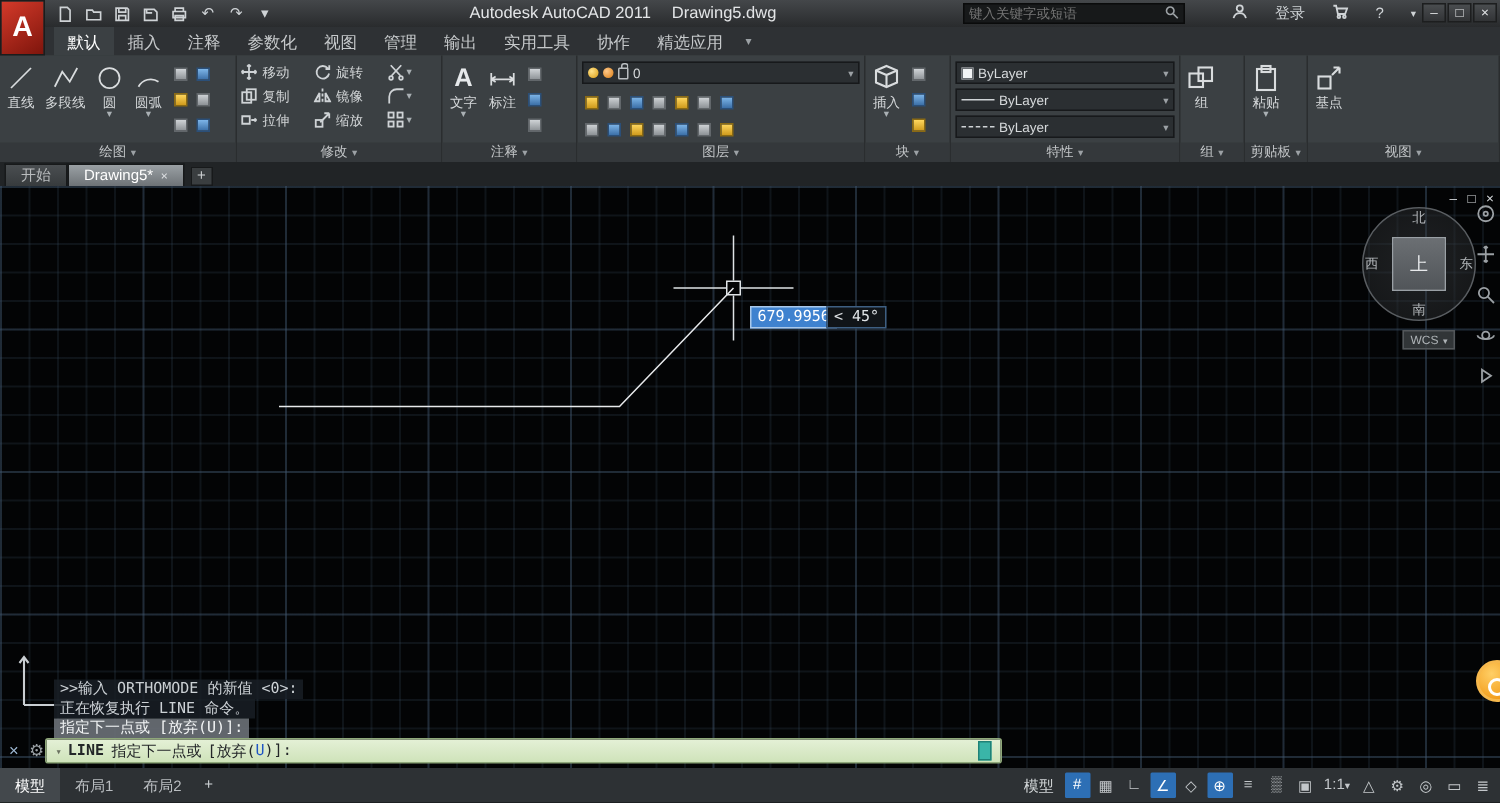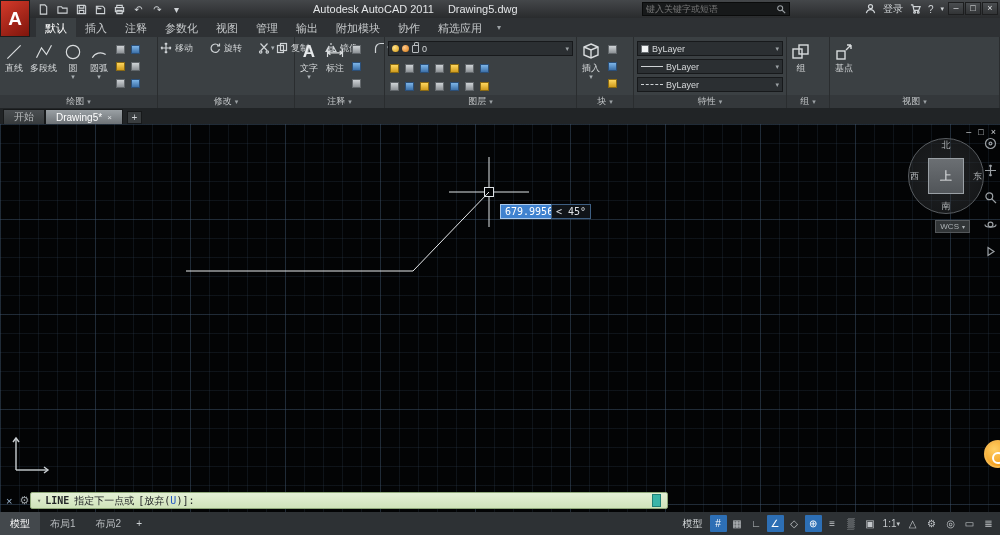--- a/index.html
+++ b/index.html
@@ -9,21 +9,21 @@
   
   .titlebar{position:absolute;left:0;top:0;width:100%;height:18px;background:linear-gradient(#44474a,#292b2d);display:flex;align-items:center;color:#d8dadc}
   .logo{position:absolute;left:0;top:0;width:30px;height:37px;z-index:6;background:linear-gradient(145deg,#d43a2a,#7e150c);color:#fff;font-weight:bold;font-size:19px;display:flex;align-items:center;justify-content:center;border:1px solid #1c1c1c}
   .qat{margin-left:36px;display:flex;gap:4px;align-items:center;height:100%}
   .qbtn{min-width:15px;height:14px;display:flex;align-items:center;justify-content:center;color:#cfd3d6;font-size:10px}
   .qbtn svg{width:11px;height:11px;stroke:#cfd3d6;fill:none;stroke-width:1.2}
   .titletext{position:absolute;left:313px;top:3px;font-size:11px;color:#e3e5e7;display:flex;gap:14px;white-space:nowrap}
   .search{position:absolute;left:642px;top:2px;width:148px;height:14px;background:#17191a;border:1px solid #0a0b0b;display:flex;align-items:center;padding:0 3px}
   .search input{flex:1;background:transparent;border:none;outline:none;color:#9ca1a5;font-size:9px;font-family:inherit}
   .search svg{width:10px;height:10px;stroke:#9ca1a5;fill:none;stroke-width:1.3}
-  .tb-icons{position:absolute;right:56px;top:0;height:18px;display:flex;align-items:center;gap:7px;font-size:10px;color:#cfd3d6}
+  .tb-icons{position:absolute;right:56px;top:0;height:18px;display:flex;align-items:center;gap:18px;font-size:10px;color:#cfd3d6}
   .tb-icons svg{width:11px;height:11px;stroke:#cfd3d6;fill:none;stroke-width:1.3}
   .winctl{position:absolute;right:2px;top:2px;display:flex;gap:1px}
   .winctl div{width:16px;height:13px;background:linear-gradient(#4a4d50,#323436);border:1px solid #1d1e1f;color:#e0e2e4;font-size:9px;line-height:10px;text-align:center}
 
   
   .tabrow{position:absolute;left:0;top:18px;width:100%;height:19px;background:#2e3134;display:flex;align-items:stretch;padding-left:36px;color:#c6c9cb;font-size:11px}
   .rtab{padding:3px 9px 2px;display:flex;align-items:center;white-space:nowrap}
   .rtab.active{background:#3b4043;color:#fff}
   .tab-caret{display:flex;align-items:center;padding:0 6px;color:#9ca1a5;font-size:8px}
 
@@ -31,21 +31,21 @@
   .ribbon{position:absolute;left:0;top:37px;width:100%;height:71px;background:#3b4043;display:flex}
   .panel{height:100%;border-right:1px solid #2a2d2f;display:flex;flex-direction:column}
   .ptools{flex:1;display:flex;align-items:stretch;padding:2px 2px 1px;gap:2px}
   .plabel{height:13px;background:#34383b;color:#c3c6c8;font-size:9px;display:flex;align-items:center;justify-content:center;gap:3px;white-space:nowrap}
   .plabel .dd{font-size:7px;color:#9ca1a5}
   .bigbtn{display:flex;flex-direction:column;align-items:center;justify-content:flex-start;padding:3px 2px 0;gap:1px;color:#d6d9db;font-size:9px;text-align:center;line-height:10px}
   .bigbtn svg{width:20px;height:20px;stroke:#d9dcde;fill:none;stroke-width:1.4}
   .bigbtn .ddm{font-size:7px;color:#aab0b4;line-height:5px}
   .glyphA{width:20px;height:20px;font-size:17px;font-weight:bold;color:#e6e9eb;display:flex;align-items:center;justify-content:center}
   .cap{max-width:40px}
-  .mcol{display:flex;flex-direction:row;padding:3px 2px}
+  .mcol{display:flex;flex-direction:column;padding:3px 2px}
   .mrow{display:flex;align-items:center;gap:4px;height:16px}
   .mbtn{display:flex;align-items:center;gap:3px;font-size:9px;color:#d2d5d7;width:45px}
   .mbtn svg,.mico svg{width:12px;height:12px;stroke:#cfd3d6;fill:none;stroke-width:1.2}
   .mico{width:18px;display:flex;align-items:center;gap:1px;color:#aab0b4;font-size:7px}
   .minigrid{display:flex;flex-direction:column;justify-content:space-around;padding:2px 1px}
   .minirow{display:flex;gap:2px}
   .mini{width:13px;height:12px;display:flex;align-items:center;justify-content:center}
   .mini i{display:block;width:9px;height:9px;background:linear-gradient(#cfd3d6,#8d9296);border:1px solid #62676b}
   .mini.y i{background:linear-gradient(#ffd75e,#cf9b1d);border-color:#8a6a14}
   .mini.b i{background:linear-gradient(#7db5e8,#3c70a8);border-color:#2b4f78}
@@ -184,21 +184,21 @@
   </div>
 
   <div class="tabrow">
     <div class="rtab active">默认</div>
     <div class="rtab">插入</div>
     <div class="rtab">注释</div>
     <div class="rtab">参数化</div>
     <div class="rtab">视图</div>
     <div class="rtab">管理</div>
     <div class="rtab">输出</div>
-    <div class="rtab">附加模块</div>
+    <div class="rtab">实用工具</div>
     <div class="rtab">协作</div>
     <div class="rtab">精选应用</div>
     <div class="tab-caret">▾</div>
   </div>
 
   <div class="ribbon">
 
     <div class="panel" style="width:158px">
       <div class="ptools">
         <div class="bigbtn">
@@ -508,20 +508,36 @@
           <span class="cap">组</span>
         </div>
       </div>
       <div class="plabel">
           <span>组</span>
           <span class="dd">▾</span>
         </div>
     </div>
 
 
+    <div class="panel" style="width:42px">
+      <div class="ptools">
+        <div class="bigbtn">
+          <svg viewBox="0 0 20 20">
+              <rect x="4" y="4" width="12" height="14"></rect>
+              <rect x="7" y="2" width="6" height="4"></rect>
+            </svg>
+          <span class="cap">粘贴</span>
+          <span class="ddm">▾</span>
+        </div>
+      </div>
+      <div class="plabel">
+          <span>剪贴板</span>
+          <span class="dd">▾</span>
+        </div>
+    </div>
 
     <div class="panel" style="flex:1">
       <div class="ptools">
         <div class="bigbtn">
           <svg viewBox="0 0 20 20">
               <rect x="3" y="9" width="8" height="8"></rect>
               <path d="M12 8l5-5M17 3h-4M17 3v4"></path>
             </svg>
           <span class="cap">基点</span>
         </div>
@@ -602,20 +618,25 @@
           </svg></span>
       <span><svg viewBox="0 0 13 13">
             <circle cx="6.5" cy="6.5" r="2.4"></circle>
             <path d="M1 6.5a5.5 2.6 0 0 0 11 0"></path>
           </svg></span>
       <span><svg viewBox="0 0 13 13">
             <path d="M4 2.5l6 4-6 4z"></path>
           </svg></span>
     </div>
 
+    <div class="cmdhist">
+      <div class="cline">&gt;&gt;输入 ORTHOMODE 的新值 &lt;0&gt;:</div>
+      <div class="cline">正在恢复执行 LINE 命令。</div>
+      <div class="cline hl">指定下一点或 [放弃(U)]:</div>
+    </div>
 
     <div class="cmdstrip">
       <span>×</span>
       <span class="wrench">⚙</span>
     </div>
     <div class="cmdbar">
       <span class="barcaret">▾</span>
       <span class="cmdname">LINE</span>
       <span>指定下一点或</span>
       <span class="ukey" style="color:#232628">[放弃(</span><span class="ukey" style="margin:0">U</span><span>)]:</span>

